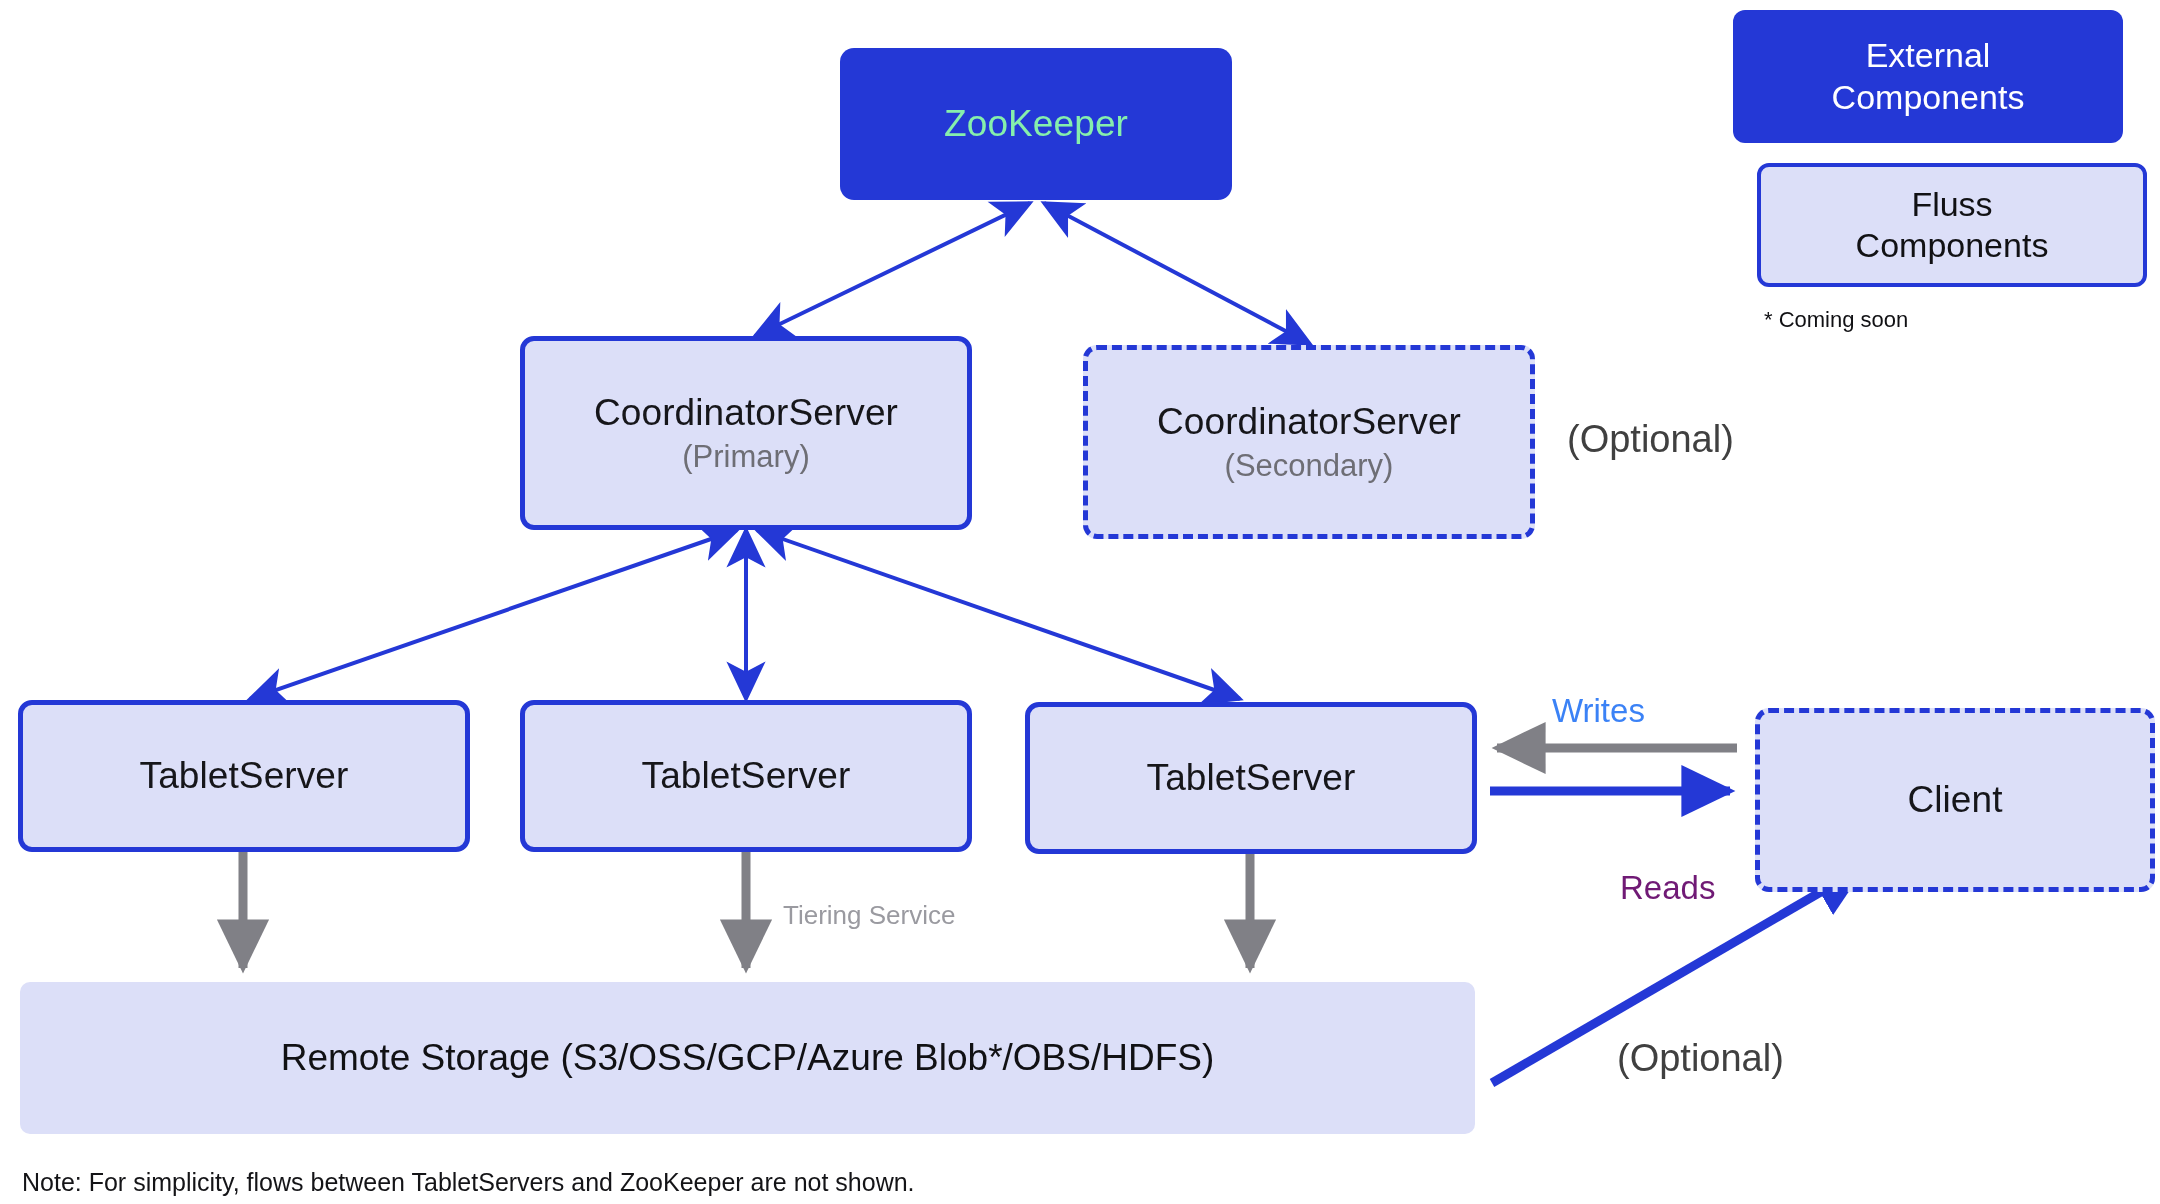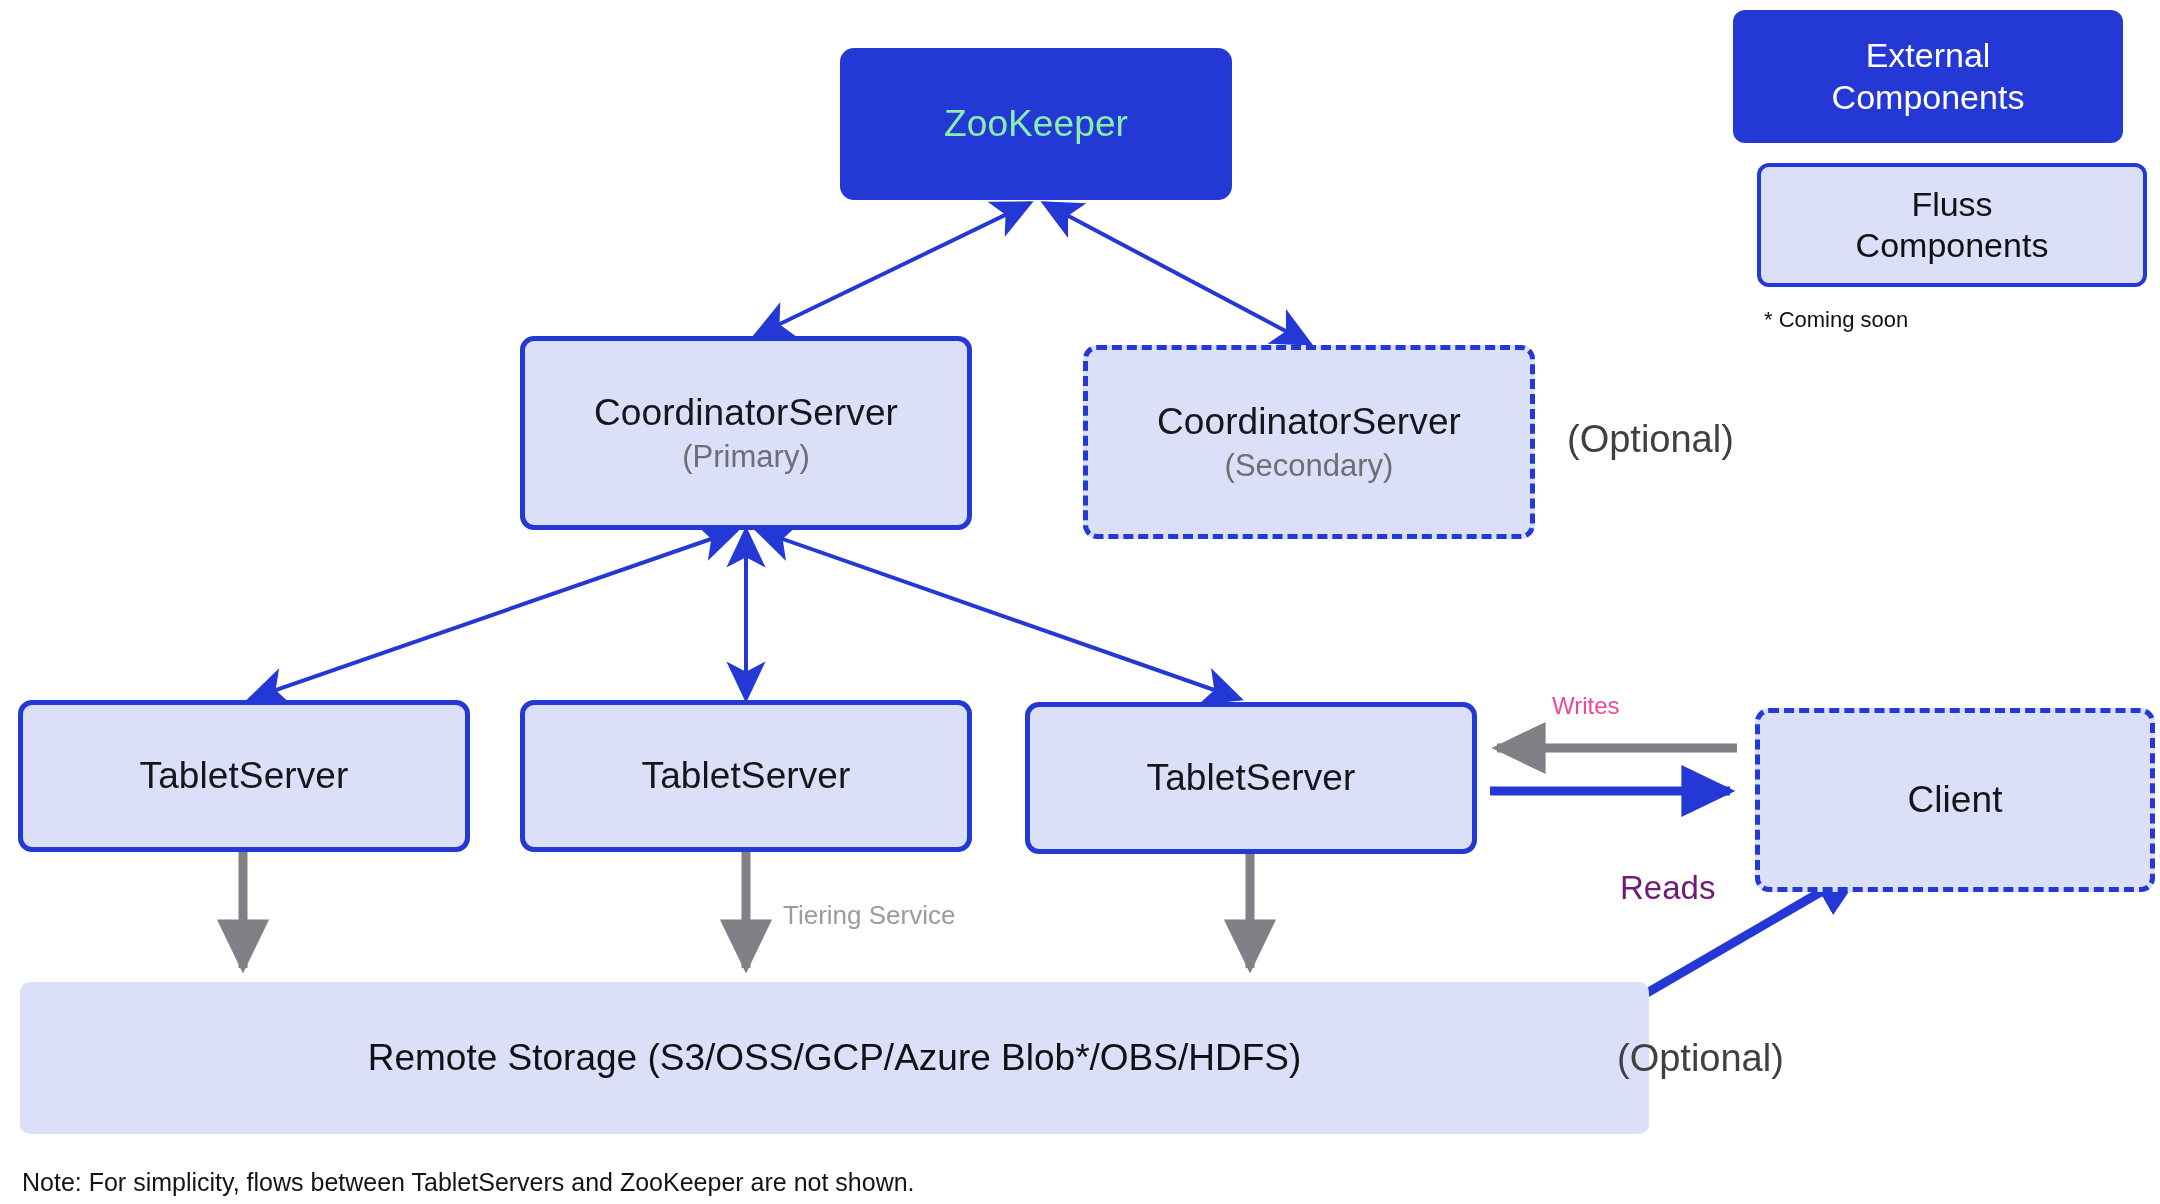--- a/index.html
+++ b/index.html
@@ -92,22 +92,22 @@
   }
   .lbl-optional {
     font-size: 38px;
     color: #404040;
   }
   .lbl-coming {
     font-size: 22px;
     color: #111114;
   }
   .lbl-writes {
-    font-size: 24px;
-    color: #ec4899;
+    font-size: 33px;
+    color: #3b82f6;
   }
   .lbl-reads {
     font-size: 33px;
     color: #701a75;
   }
   .lbl-tiering {
     font-size: 26px;
     color: #9a9aa0;
   }
   .lbl-note {
@@ -194,21 +194,21 @@
   <div class="node node-fluss-dashed" style="left:1755px; top:702px; width:400px; height:184px;margin-top:6px;">
     <div class="title">Client</div>
   </div>
 
   <div class="free-label lbl-writes" style="left:1552px; top:692px;">Writes</div>
 
   <div class="free-label lbl-reads" style="left:1620px; top:869px;">Reads</div>
 
   <div class="free-label lbl-tiering" style="left:783px; top:900px;">Tiering Service</div>
 
-  <div class="node node-plain" style="left:20px; top:982px; width:1629px; height:152px; border-radius:10px;">
+  <div class="node node-plain" style="left:20px; top:982px; width:1455px; height:152px; border-radius:10px;">
     <div class="storage-text">Remote Storage (S3/OSS/GCP/Azure Blob*/OBS/HDFS)</div>
   </div>
 
   <div class="free-label lbl-optional" style="left:1617px; top:1037px;">(Optional)</div>
 
   <div class="legend-box legend-external" style="left:1733px; top:10px; width:390px; height:133px;">
     <div>
       <div>External</div>
       <div>Components</div>
     </div>

